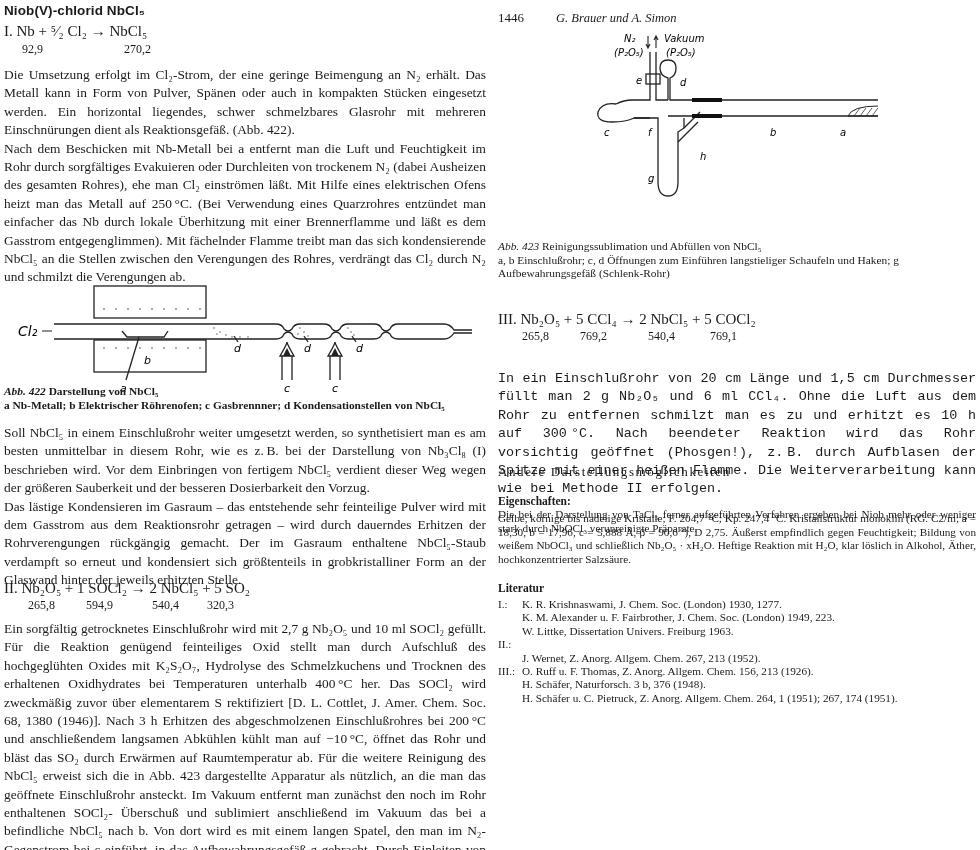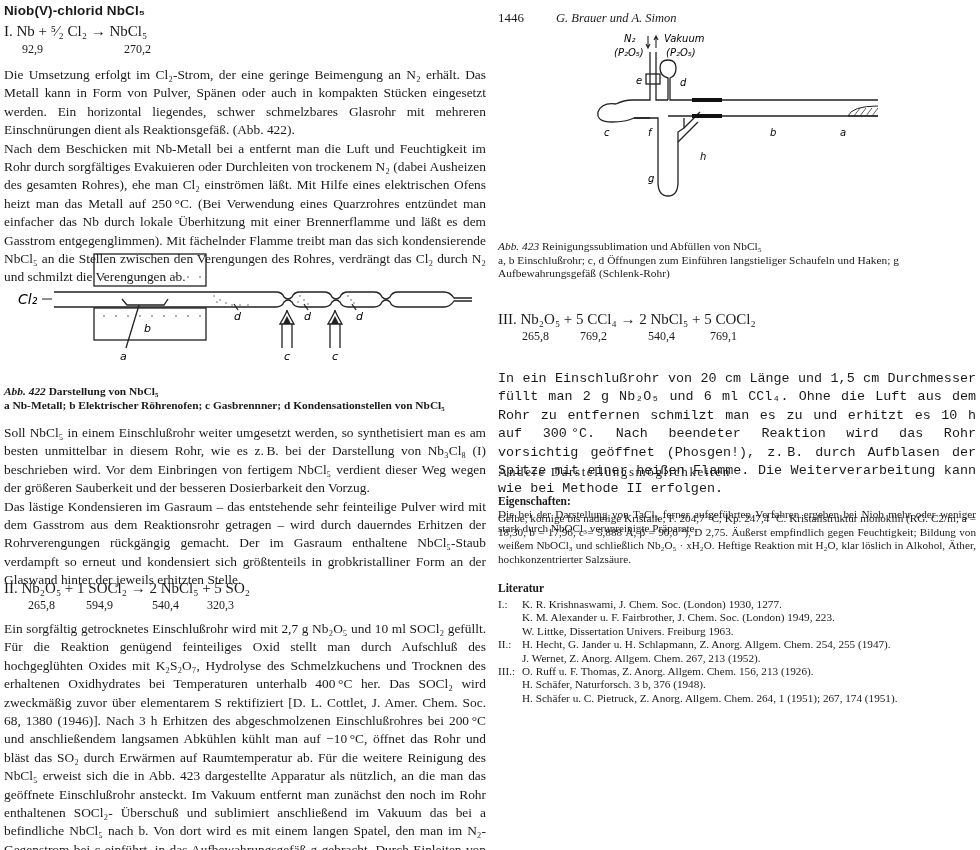--- a/index.html
+++ b/index.html
@@ -47,21 +47,21 @@
   <div class="abs mw" style="top:42px; left:0; width:200px;">
     <span style="left:18px;">92,9</span>
     <span style="left:120px;">270,2</span>
   </div>
 
   <div class="abs" style="top:66px; left:0; width:482px;">
     <p class="body">Die Umsetzung erfolgt im Cl₂-Strom, der eine geringe Beimengung an N₂ erhält. Das Metall kann in Form von Pulver, Spänen oder auch in kompakten Stücken eingesetzt werden. Ein horizontal liegendes, schwer schmelzbares Glasrohr mit mehreren Einschnürungen dient als Reaktionsgefäß. (Abb. 422).</p>
     <p class="body">Nach dem Beschicken mit Nb-Metall bei a entfernt man die Luft und Feuchtigkeit im Rohr durch sorgfältiges Evakuieren oder Durchleiten von trockenem N₂ (dabei Ausheizen des gesamten Rohres), ehe man Cl₂ einströmen läßt. Mit Hilfe eines elektrischen Ofens heizt man das Metall auf 250 °C. (Bei Verwendung eines Quarzrohres entzündet man einfacher das Nb durch lokale Überhitzung mit einer Brennerflamme und läßt es dem Gasstrom entgegenglimmen). Mit fächelnder Flamme treibt man das sich kondensierende NbCl₅ an die Stellen zwischen den Verengungen des Rohres, verdrängt das Cl₂ durch N₂ und schmilzt die Verengungen ab.</p>
   </div>
 
-  <div class="abs" style="top:252px; left:0; width:482px; height:118px;">
+  <div class="abs" style="top:284px; left:0; width:482px; height:118px;">
     <svg width="482" height="118" viewBox="0 0 482 118">
       <g fill="none" stroke="#222" stroke-width="1.3">
 
         <rect x="90" y="2" width="112" height="32"></rect>
         <rect x="90" y="56" width="112" height="32"></rect>
 
         <path d="M50 40 H272 q6 0 8 5 q4 4 8 0 q2 -5 8 -5 H320 q6 0 8 5 q4 4 8 0 q2 -5 8 -5 H370 q6 0 8 5 q4 4 8 0 q2 -5 8 -5 H440 q6 0 10 6 H468"></path>
 
         <path d="M50 55 H272 q6 0 8 -5 q4 -4 8 0 q2 5 8 5 H320 q6 0 8 -5 q4 -4 8 0 q2 5 8 5 H370 q6 0 8 -5 q4 -4 8 0 q2 5 8 5 H440 q6 0 10 -6 H468"></path>
 
@@ -232,21 +232,20 @@
     <div class="row">
         <span class="key"></span>
         <span>K. M. Alexander u. F. Fairbrother, J. Chem. Soc. (London) 1949, 223.</span>
       </div>
     <div class="row">
         <span class="key"></span>
         <span>W. Littke, Dissertation Univers. Freiburg 1963.</span>
       </div>
     <div class="row">
         <span class="key">II.:</span>
-        <span>H. Hecht, G. Jander u. H. Schlapmann, Z. Anorg. Allgem. Chem. 254, 255 (1947).</span>
       </div>
     <div class="row">
         <span class="key"></span>
         <span>J. Wernet, Z. Anorg. Allgem. Chem. 267, 213 (1952).</span>
       </div>
     <div class="row">
         <span class="key">III.:</span>
         <span>O. Ruff u. F. Thomas, Z. Anorg. Allgem. Chem. 156, 213 (1926).</span>
       </div>
     <div class="row">

